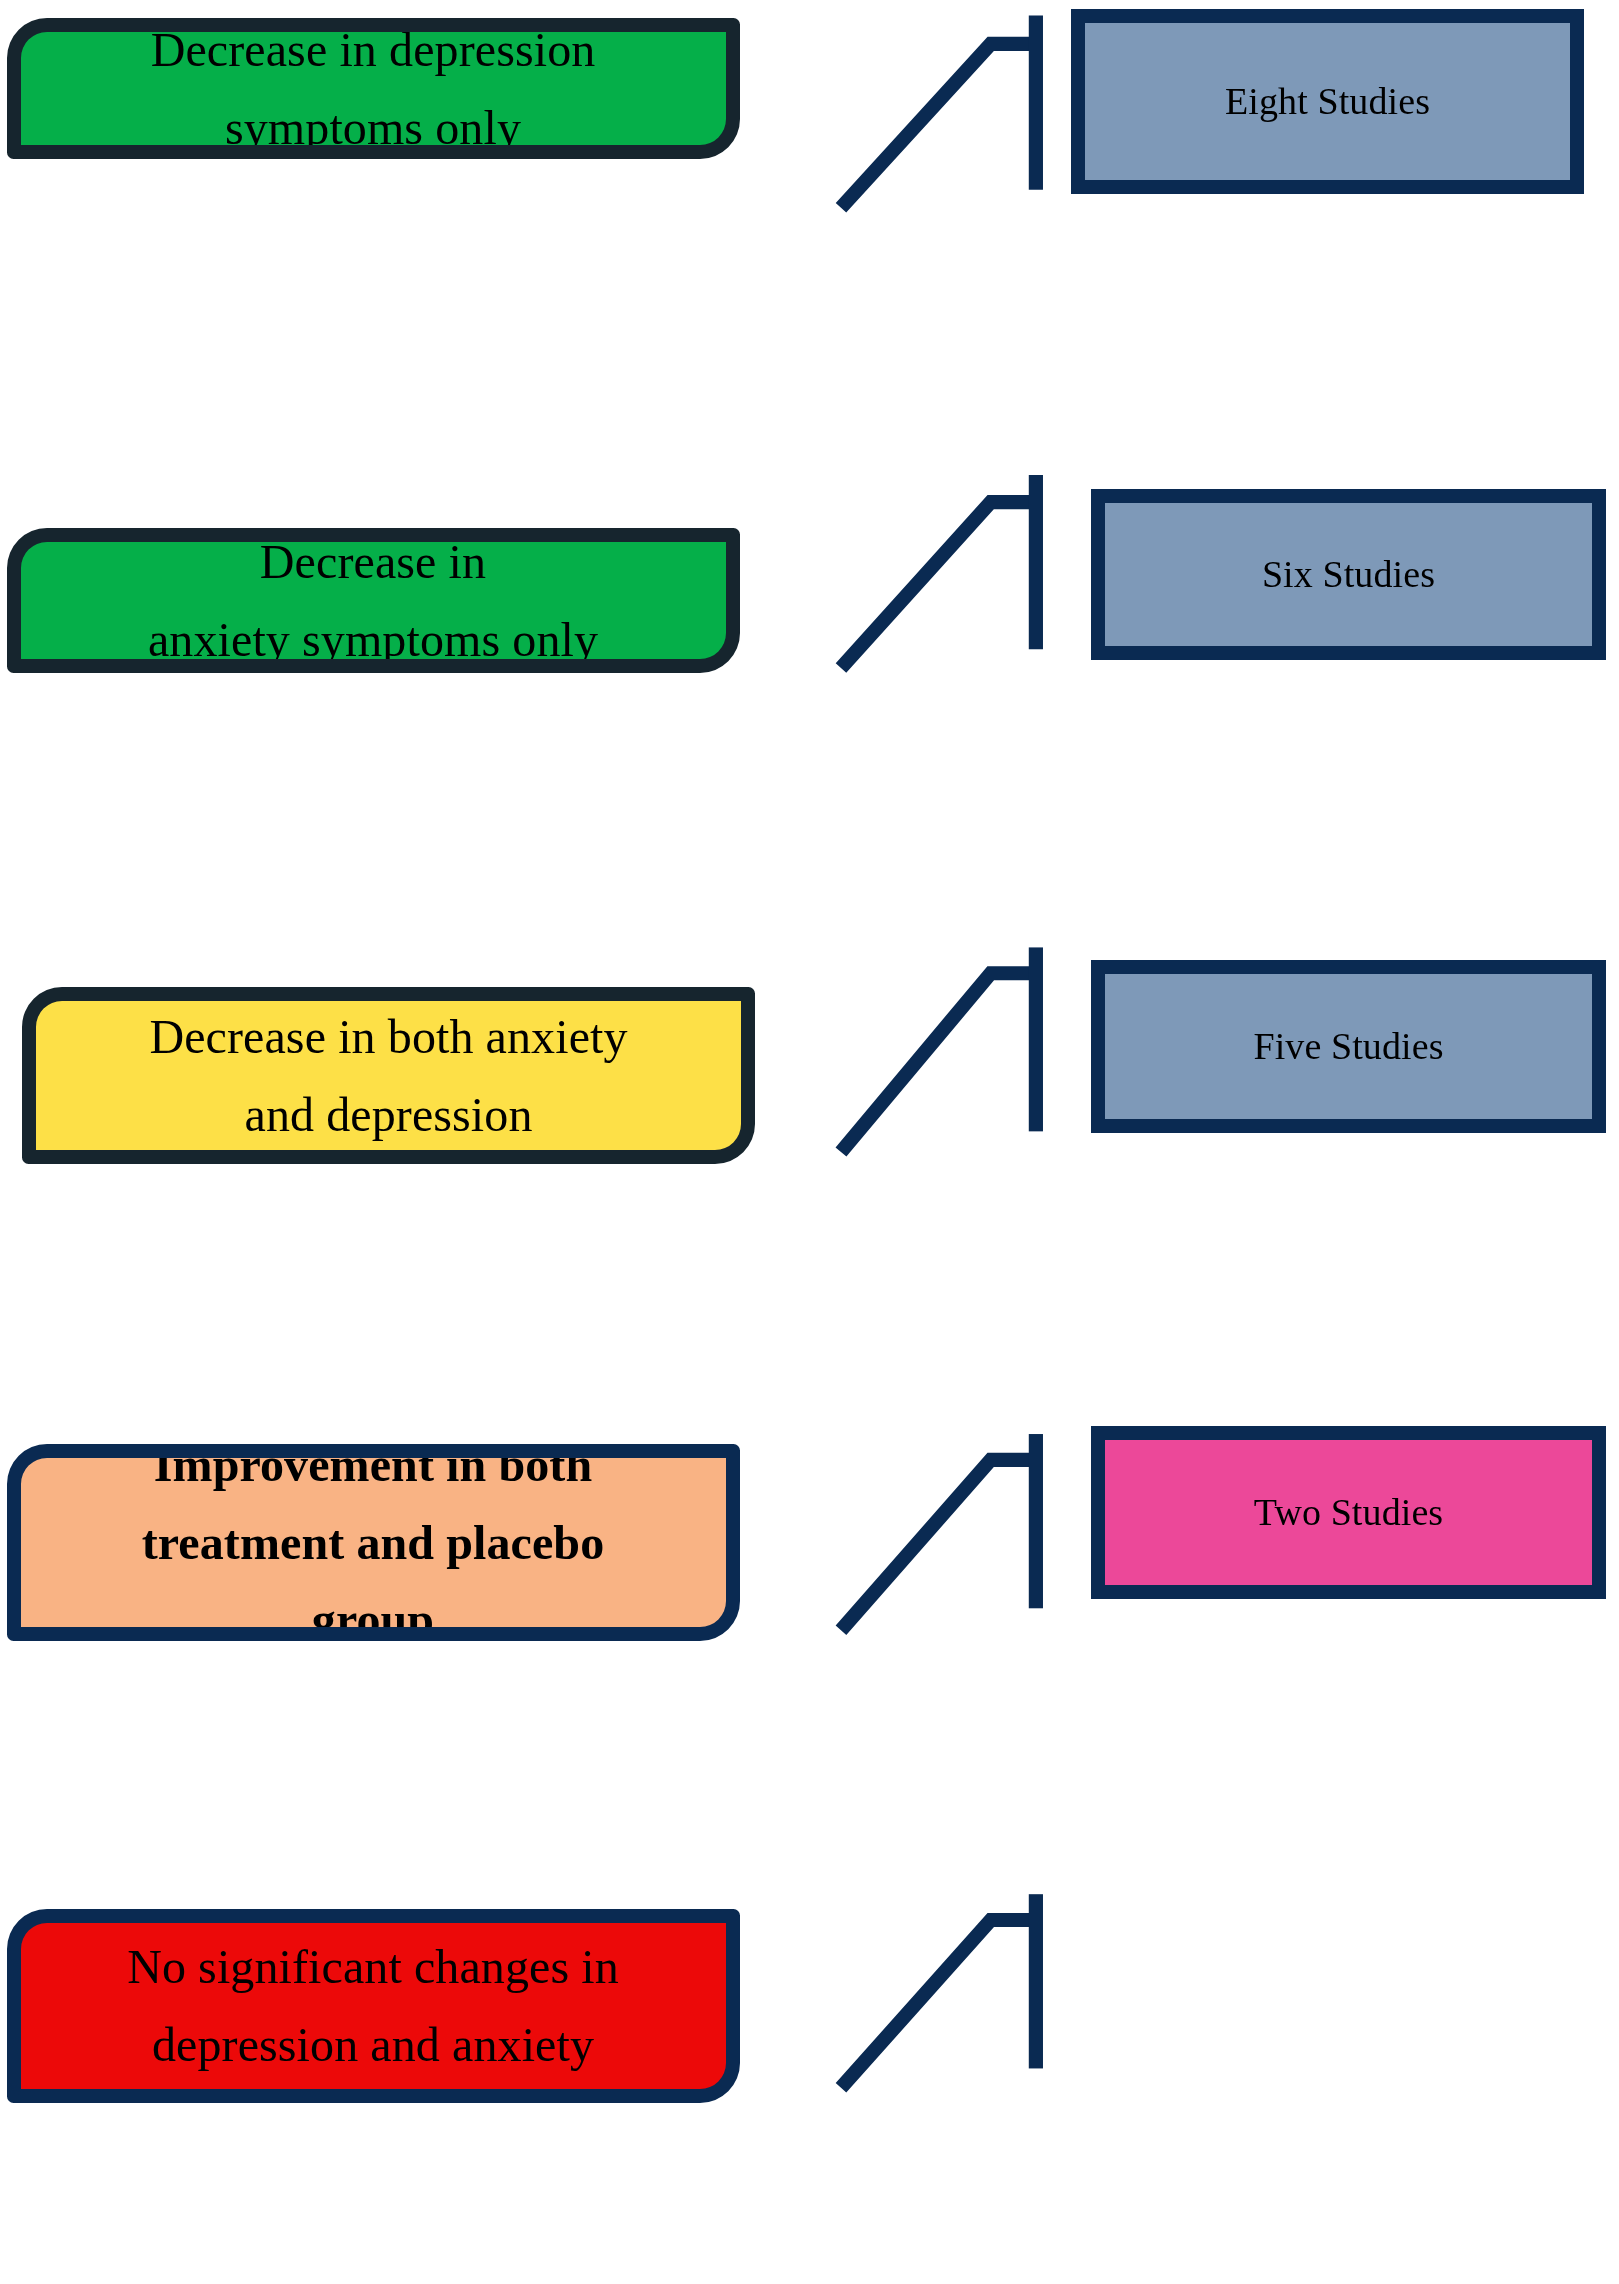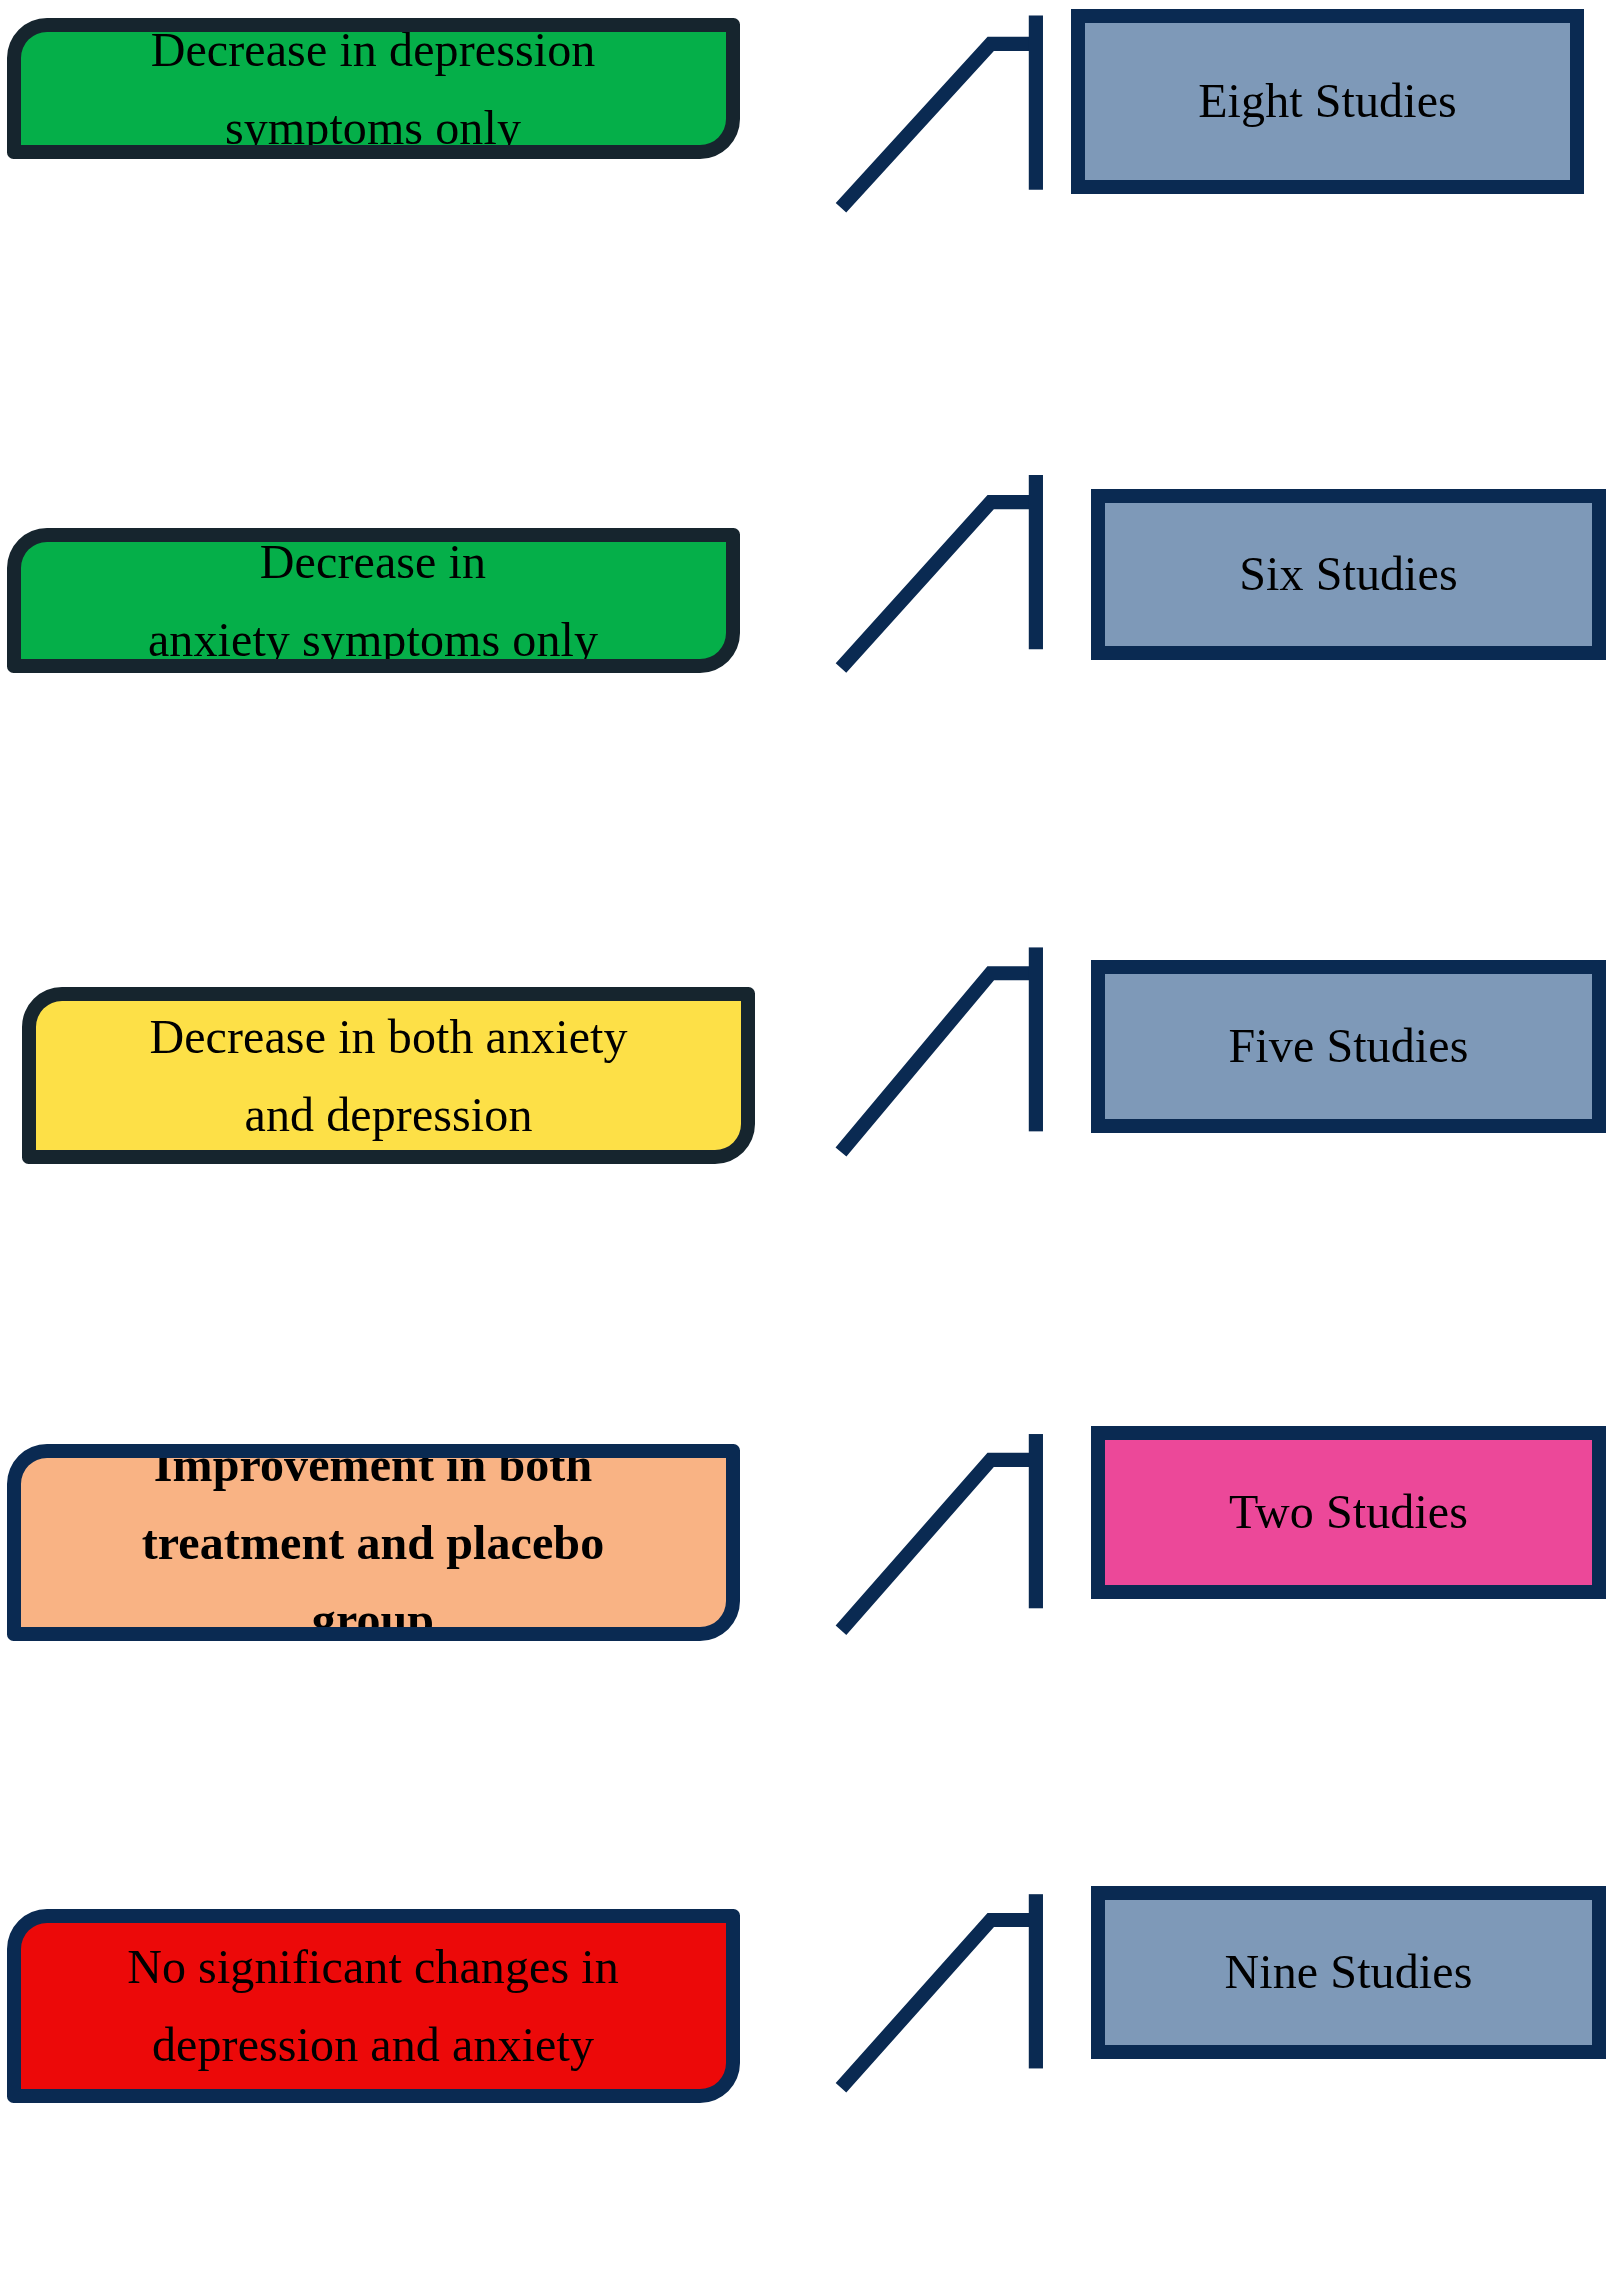--- a/index.html
+++ b/index.html
@@ -46,21 +46,21 @@
     box-sizing: border-box;
     border-style: solid;
     display: flex;
     align-items: center;
     justify-content: center;
     text-align: center;
     color: #000000;
   }
   .count-label {
     display: block;
-    font-size: 48px;
+    font-size: 38px;
     line-height: 1.1;
     letter-spacing: 0.1px;
     text-align: center;
   }
 
   
   .connector {
     position: absolute;
     left: 0;
     top: 0;
@@ -134,18 +134,15 @@
   <div class="outcome-box" style="left:6.5px; top:1909px; width:733px; height:194px; background:#EC0909; border-color:#0A2A52; border-width:14px;">
     <span class="outcome-label">No significant changes in
 depression and anxiety</span>
   </div>
 
   <svg class="connector" viewBox="0 0 2510 3539" xmlns="http://www.w3.org/2000/svg">
     <path d="M1303 3235 L1535 2975 L1597 2975" fill="none" stroke="#0A2A52" stroke-width="22"></path>
     <rect x="1594" y="2935" width="22" height="270" fill="#0A2A52"></rect>
   </svg>
 
-  <div class="count-box" style="left:1091px; top:1886px; width:515px; height:173px; background:#7E99B8; border-color:#0A2A52; border-width:14px;">
-    <span class="count-label">Nine Studies</span>
-  </div>
 
 </div>
 
 
 </body></html>

